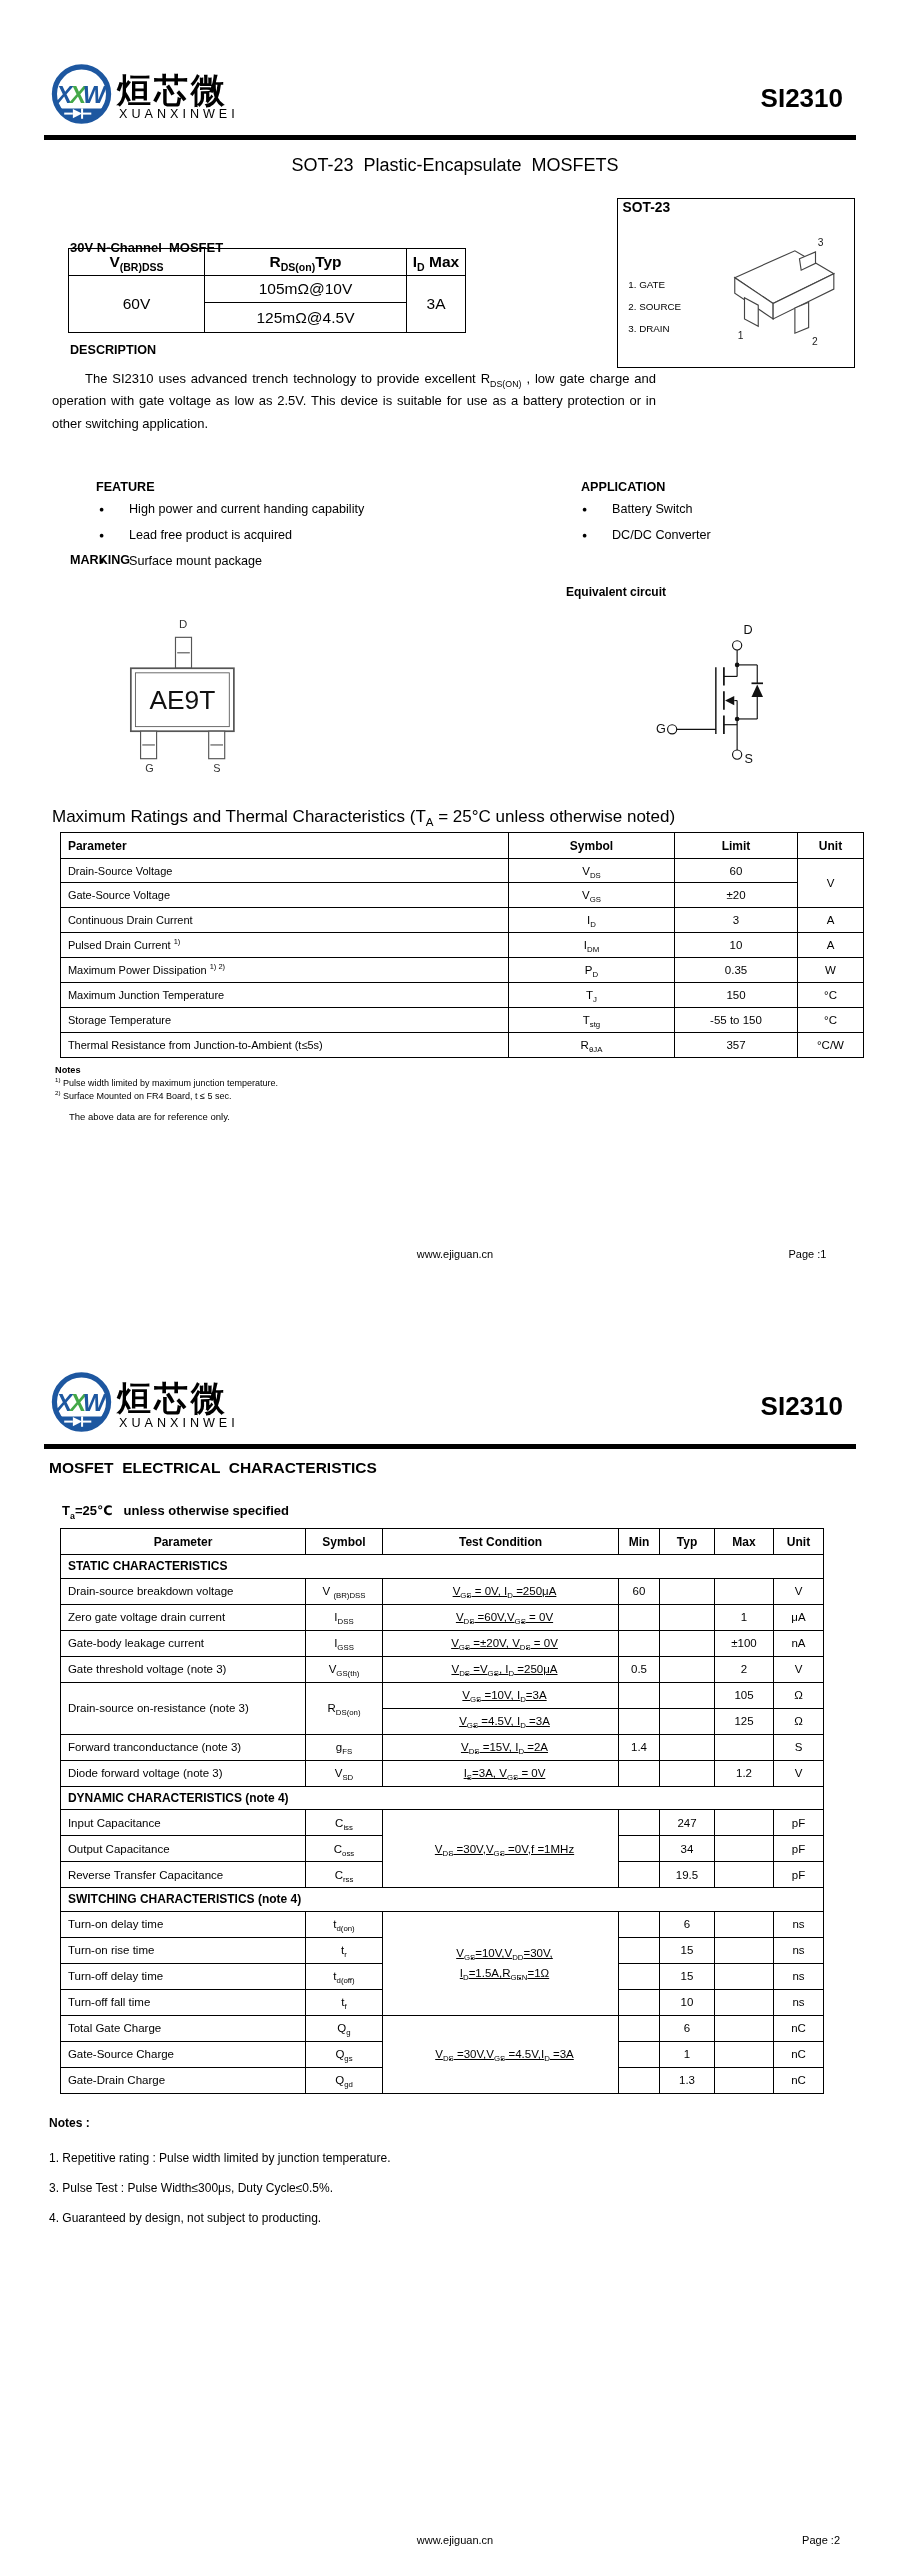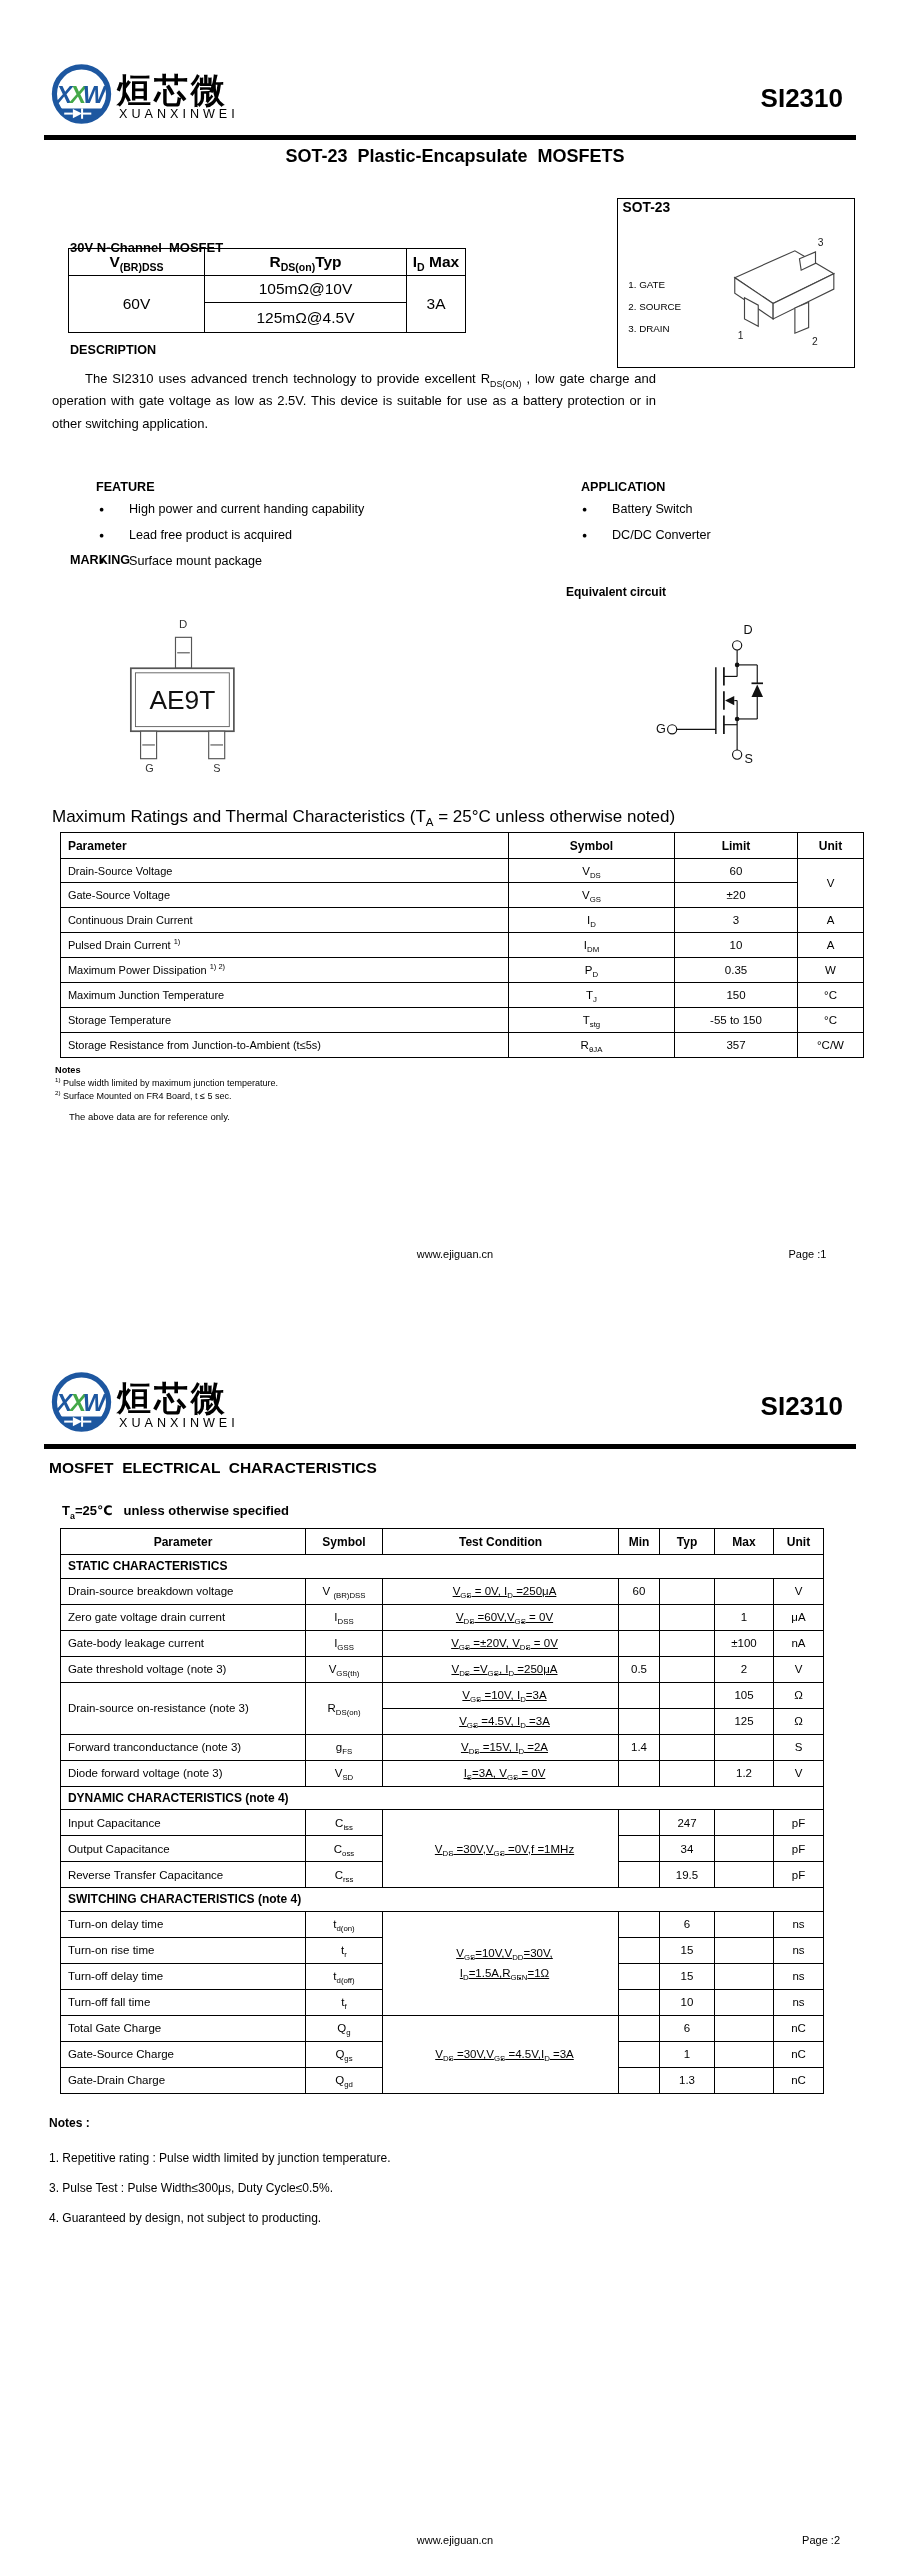--- a/index.html
+++ b/index.html
@@ -44,21 +44,21 @@
     <line x1="59" y1="93" x2="75" y2="93" stroke="#fff" stroke-width="3.5"></line>
     <text x="14" y="75" font-size="42" font-weight="bold" font-style="italic" fill="#1d57a0">X</text>
     <text x="38" y="75" font-size="42" font-weight="bold" font-style="italic" fill="#44a848">X</text>
     <text x="60" y="75" font-size="42" font-weight="bold" font-style="italic" fill="#1d57a0">W</text>
   </svg>
   <div class="abs" style="left:117px;top:68px;font-size:34px;font-weight:bold;letter-spacing:2.9px">烜芯微</div>
   <div class="abs" style="left:119px;top:107px;font-size:12.6px;font-weight:500;letter-spacing:4px">XUANXINWEI</div>
   <div class="abs" style="left:711px;top:83px;width:132px;text-align:right;font-size:26px;font-weight:bold">SI2310</div>
   <div class="rule" style="left:44px;top:135px;width:812px"></div>
 
-  <div class="abs pre" style="left:0;top:146px;width:910px;text-align:center;font-size:18px;font-weight:bold">SOT-23  Plastic-Encapsulate  MOSFETS</div>
+  <div class="abs pre" style="left:0;top:155px;width:910px;text-align:center;font-size:18px;font-weight:normal">SOT-23  Plastic-Encapsulate  MOSFETS</div>
 
   <div class="abs pre" style="left:70px;top:240px;font-size:13px;font-weight:bold">30V N-Channel  MOSFET</div>
 
   <table class="sum" style="left:68px;top:248px;width:397px">
     <colgroup>
         <col style="width:136px">
         <col style="width:202px">
         <col style="width:59px">
       </colgroup>
     <tbody>
@@ -228,21 +228,21 @@
       <td>150</td>
       <td>°C</td>
     </tr>
     <tr style="height:25px">
       <td class="pl" style="font-size:11px">Storage Temperature</td>
       <td>T<sub>stg</sub></td>
       <td>-55 to 150</td>
       <td>°C</td>
     </tr>
     <tr style="height:25px">
-      <td class="pl" style="font-size:11px">Storage Resistance from Junction-to-Ambient (t≤5s)</td>
+      <td class="pl" style="font-size:11px">Thermal Resistance from Junction-to-Ambient (t≤5s)</td>
       <td>R<sub>θJA</sub></td>
       <td>357</td>
       <td>°C/W</td>
     </tr>
   </tbody>
     </table>
 
   <div class="abs" style="left:55px;top:1065px;font-size:9.2px;font-weight:600">Notes</div>
   <div class="abs" style="left:55px;top:1077px;font-size:9px;line-height:12.6px">
     <div><sup>1)</sup>  Pulse width limited by maximum junction temperature.</div>

